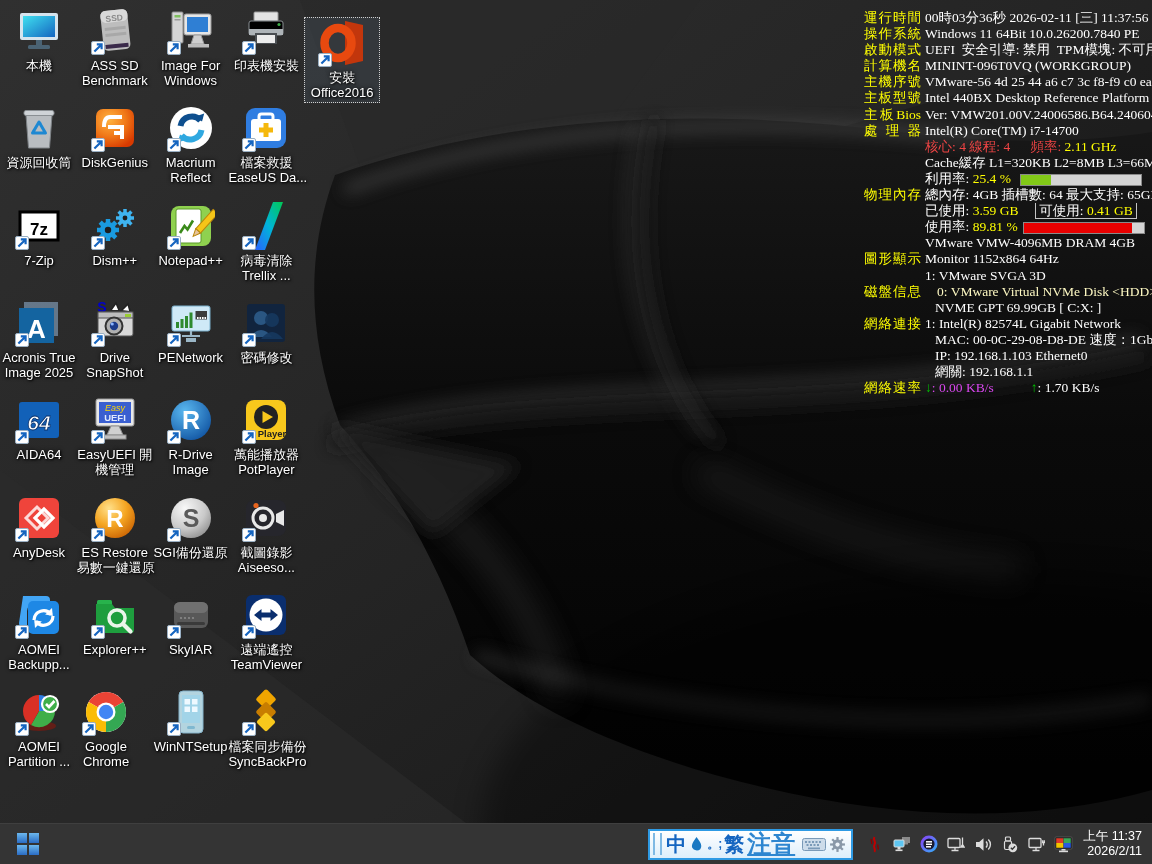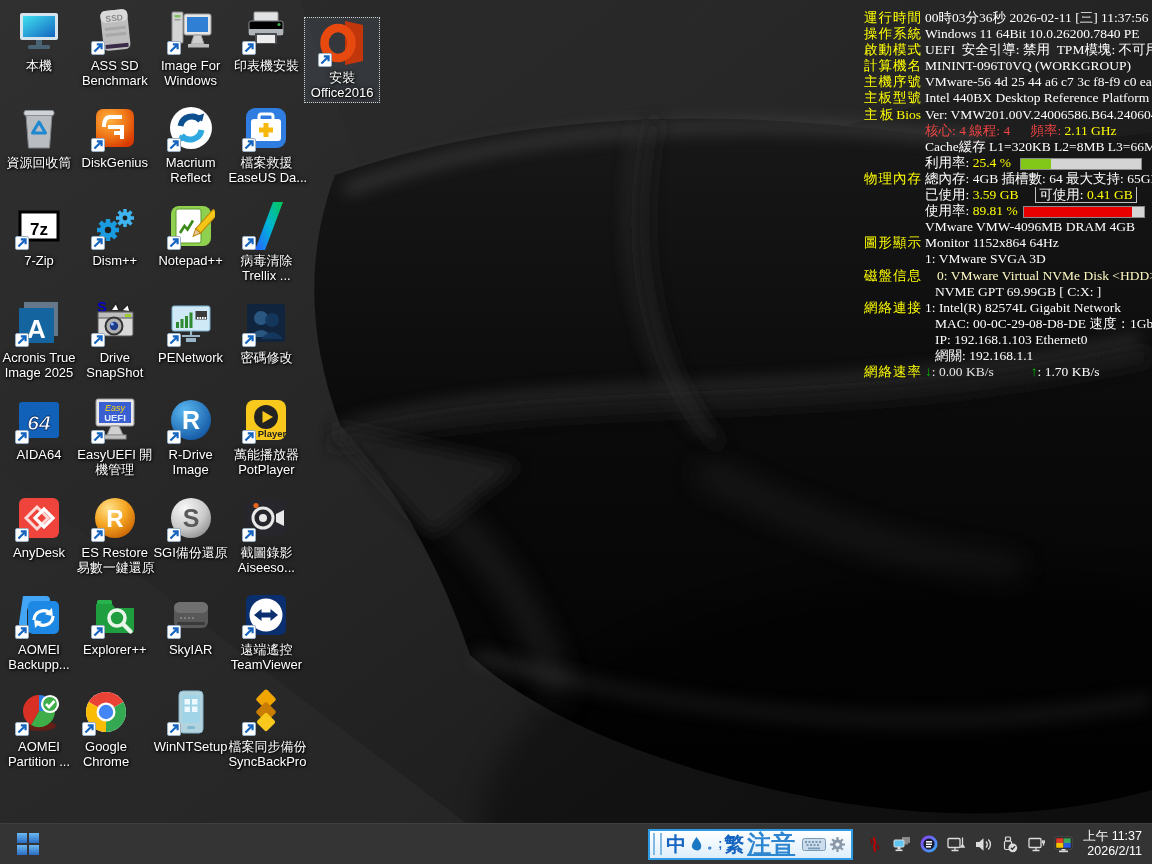--- a/index.html
+++ b/index.html
@@ -796,36 +796,37 @@
   </div>
 
 <div id="sysinfo">
     <div class="si-row"><span class="si-label">運行時間</span><span class="si-val"><span style="color: rgb(255, 255, 255);">00時03分36秒 2026-02-11 [三] 11:37:56</span></span></div>
     <div class="si-row"><span class="si-label">操作系統</span><span class="si-val"><span style="color: rgb(255, 255, 255);">Windows 11 64Bit 10.0.26200.7840 PE</span></span></div>
     <div class="si-row"><span class="si-label">啟動模式</span><span class="si-val"><span style="color: rgb(255, 255, 255);">UEFI  安全引導: 禁用  TPM模塊: 不可用</span></span></div>
     <div class="si-row"><span class="si-label">計算機名</span><span class="si-val"><span style="color: rgb(255, 255, 255);">MININT-096T0VQ (WORKGROUP)</span></span></div>
     <div class="si-row"><span class="si-label">主機序號</span><span class="si-val"><span style="color: rgb(255, 255, 255);">VMware-56 4d 25 44 a6 c7 3c f8-f9 c0 ea 75 f</span></span></div>
     <div class="si-row"><span class="si-label">主板型號</span><span class="si-val"><span style="color: rgb(255, 255, 255);">Intel 440BX Desktop Reference Platform</span></span></div>
     <div class="si-row"><span class="si-label">主板Bios</span><span class="si-val"><span style="color: rgb(255, 255, 255);">Ver: VMW201.00V.24006586.B64.24060421</span></span></div>
+    <div class="si-row"><span class="si-label">處理器</span><span class="si-val"><span style="color: rgb(255, 255, 255);">Intel(R) Core(TM) i7-14700</span></span></div>
     <div class="si-row"><span class="si-label"></span><span class="si-val"><span style="color: #ef4444;">核心: 4 線程: 4      頻率: </span><span style="color: rgb(255, 255, 0);">2.11 GHz</span></span></div>
     <div class="si-row"><span class="si-label"></span><span class="si-val"><span style="color: rgb(255, 255, 255);">Cache緩存 L1=320KB L2=8MB L3=66MB</span></span></div>
     <div class="si-row"><span class="si-label"></span><span class="si-val"><span style="color: rgb(255, 255, 255);">利用率: </span><span style="color: rgb(255, 255, 0);">25.4 %</span><span style="color: rgb(255, 255, 255);">  </span><span class="si-bar"><i style="width: 25.4%; background: rgb(130, 200, 24);"></i></span></span></div>
     <div class="si-row"><span class="si-label">物理內存</span><span class="si-val"><span style="color: rgb(255, 255, 255);">總內存: 4GB 插槽數: 64 最大支持: 65GB</span></span></div>
     <div class="si-row"><span class="si-label"></span><span class="si-val"><span style="color: rgb(255, 255, 255);">已使用: </span><span style="color: rgb(255, 255, 0);">3.59 GB</span><span style="color: rgb(255, 255, 255);">     </span><span class="si-box"><span style="color: rgb(255, 255, 255);">可使用: </span><span style="color: rgb(255, 255, 0);">0.41 GB</span></span></span></div>
     <div class="si-row"><span class="si-label"></span><span class="si-val"><span style="color: rgb(255, 255, 255);">使用率: </span><span style="color: rgb(255, 255, 0);">89.81 %</span><span style="color: rgb(255, 255, 255);"> </span><span class="si-bar"><i style="width: 89.81%; background: rgb(232, 0, 0);"></i></span></span></div>
     <div class="si-row"><span class="si-label"></span><span class="si-val"><span style="color: rgb(255, 255, 255); text-align: right;">VMware VMW-4096MB DRAM 4GB</span></span></div>
     <div class="si-row"><span class="si-label">圖形顯示</span><span class="si-val"><span style="color: rgb(255, 255, 255);">Monitor 1152x864 64Hz</span></span></div>
     <div class="si-row"><span class="si-label"></span><span class="si-val"><span style="color: rgb(255, 255, 255);">1: VMware SVGA 3D</span></span></div>
     <div class="si-row"><span class="si-label">磁盤信息</span><span class="si-val"><span style="color: #fef9c3; margin-left: 12px;">0: VMware Virtual NVMe Disk &lt;HDD&gt;</span></span></div>
     <div class="si-row ind"><span class="si-label"></span><span class="si-val"><span style="color: rgb(255, 255, 255);">NVME GPT 69.99GB [ C:X: ]</span></span></div>
     <div class="si-row"><span class="si-label">網絡連接</span><span class="si-val"><span style="color: rgb(255, 255, 255);">1: Intel(R) 82574L Gigabit Network</span></span></div>
     <div class="si-row ind"><span class="si-label"></span><span class="si-val"><span style="color: rgb(255, 255, 255);">MAC: 00-0C-29-08-D8-DE 速度：1Gbps</span></span></div>
     <div class="si-row ind"><span class="si-label"></span><span class="si-val"><span style="color: rgb(255, 255, 255);">IP: 192.168.1.103 Ethernet0</span></span></div>
     <div class="si-row ind"><span class="si-label"></span><span class="si-val"><span style="color: rgb(255, 255, 255);">網關: 192.168.1.1</span></span></div>
-    <div class="si-row"><span class="si-label">網絡速率</span><span class="si-val"><span style="color: rgb(0, 192, 0);">↓</span><span style="color: #e5e5e5; margin-top: 44px;">: 0.00 KB/s           </span><span style="color: rgb(0, 192, 0);">↑</span><span style="color: rgb(255, 255, 255);">: 1.70 KB/s</span></span></div>
+    <div class="si-row"><span class="si-label">網絡速率</span><span class="si-val"><span style="color: rgb(0, 192, 0);">↓</span><span style="color: #d946ef; margin-top: 44px;">: 0.00 KB/s           </span><span style="color: rgb(0, 192, 0);">↑</span><span style="color: rgb(255, 255, 255);">: 1.70 KB/s</span></span></div>
   </div>
 
 <div id="taskbar">
   <div id="start">
     <span class="winlogo">
         <i></i>
         <i></i>
         <i></i>
         <i></i>
       </span>

